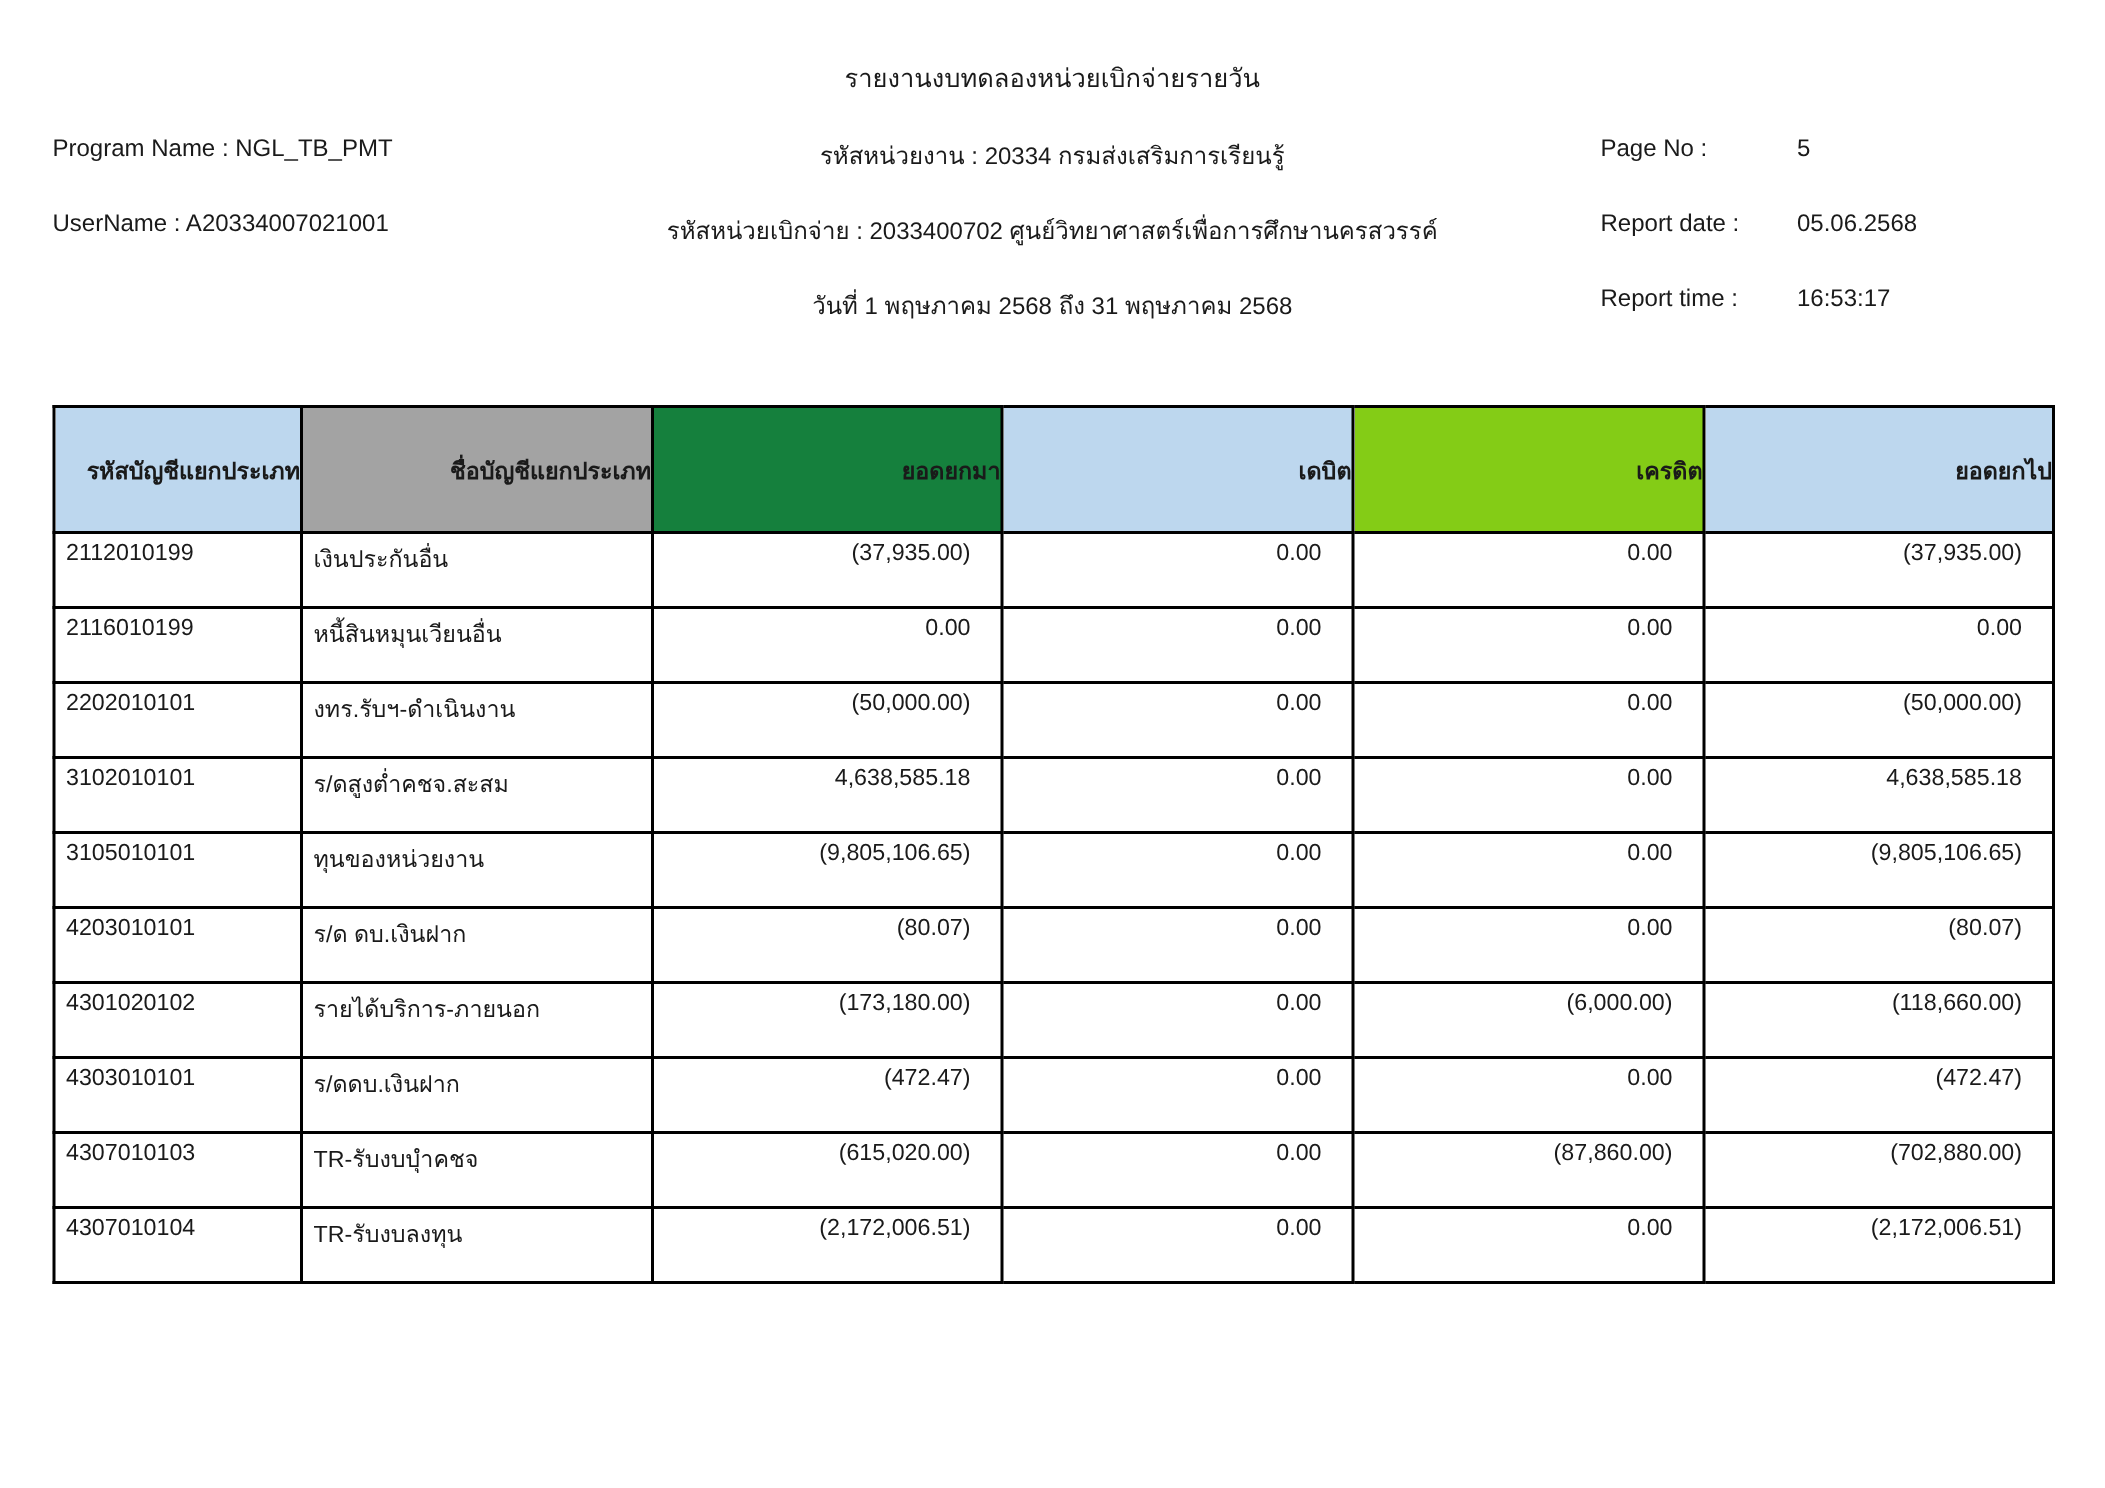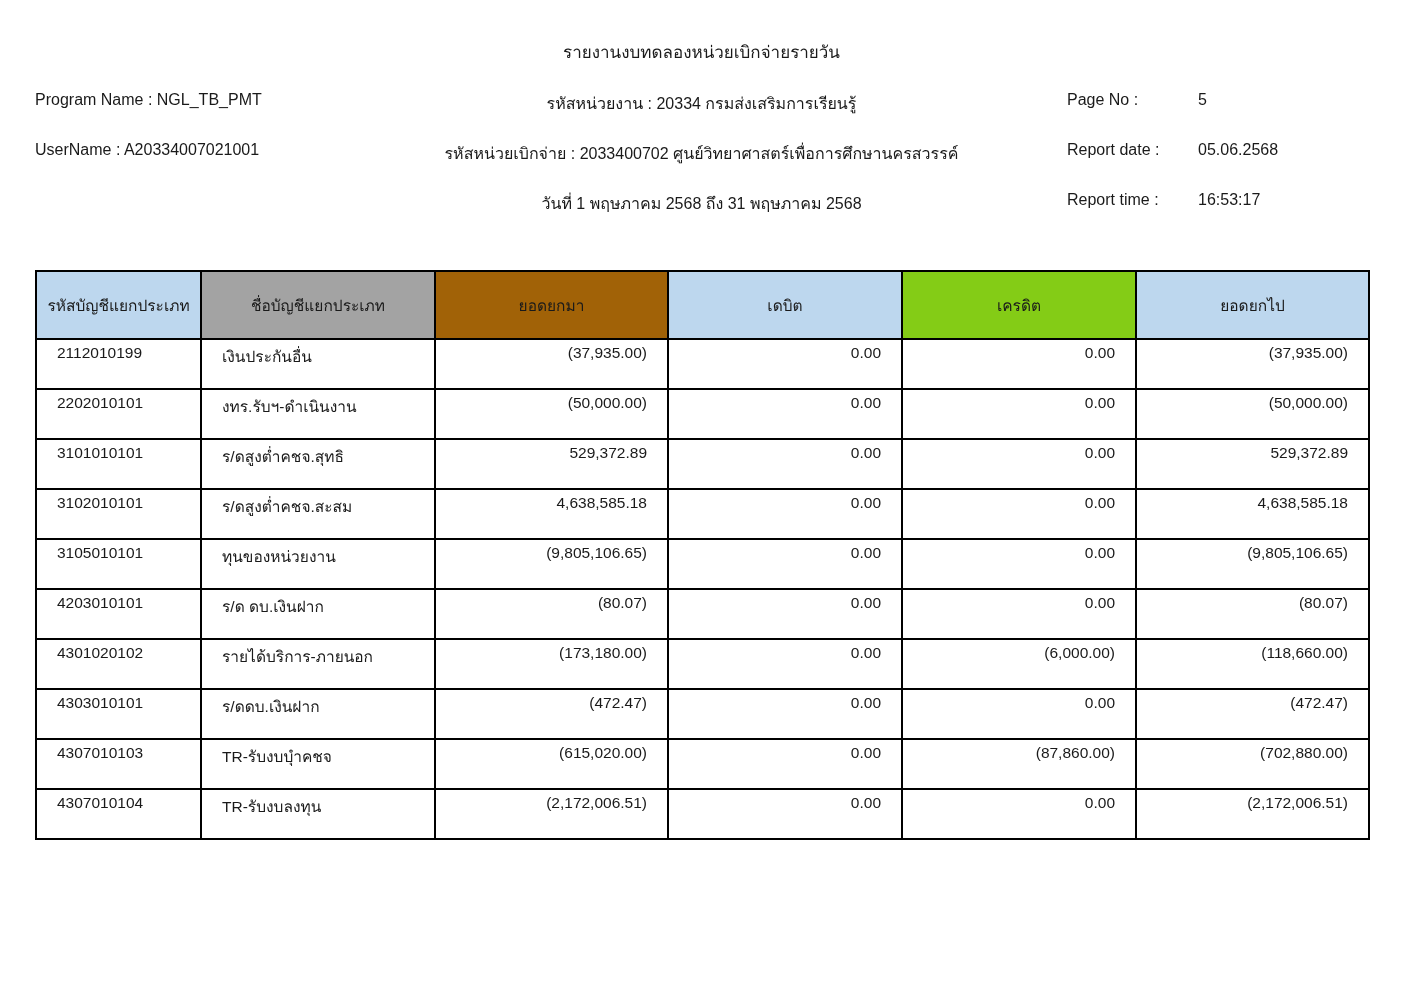--- a/index.html
+++ b/index.html
@@ -35,33 +35,33 @@
     width: 1333px;
     border-collapse: collapse;
     table-layout: fixed;
     font-size: 15.5px;
   }
   table.tb th, table.tb td {
     border: 2.5px solid #000000;
     overflow: hidden;
   }
   table.tb th {
-    height: 68px;
-    font-weight: normal;
-    text-align: center;
+    height: 84px;
+    font-weight: bold;
+    text-align: right;
     vertical-align: middle;
     font-size: 15.5px;
   }
   table.tb td {
     height: 50px;
     vertical-align: top;
     padding-top: 4px;
     background: #ffffff;
   }
-  td.left-cell { text-align: left; padding-left: 20px; }
+  td.left-cell { text-align: left; padding-left: 7px; }
   td.num-cell  { text-align: right; padding-right: 20px; }
 </style>
 </head>
 <body>
 
 <div class="abs report-title">รายงานงบทดลองหน่วยเบิกจ่ายรายวัน</div>
 
 <div class="abs left-line row1">Program Name : NGL_TB_PMT</div>
 <div class="abs center-line row1">รหัสหน่วยงาน : 20334 กรมส่งเสริมการเรียนรู้</div>
 <div class="abs meta-label row1">Page No :</div>
@@ -82,50 +82,50 @@
     <col style="width:234px">
     <col style="width:233px">
     <col style="width:234px">
     <col style="width:234px">
     <col style="width:233px">
   </colgroup>
   <thead>
     <tr>
       <th style="background: rgb(189, 215, 238);">รหัสบัญชีแยกประเภท</th>
       <th style="background: #a3a3a3;">ชื่อบัญชีแยกประเภท</th>
-      <th style="background: #a16207;">ยอดยกมา</th>
+      <th style="background: #15803d;">ยอดยกมา</th>
       <th style="background: rgb(189, 215, 238);">เดบิต</th>
       <th style="background: #84cc16;">เครดิต</th>
       <th style="background: rgb(189, 215, 238);">ยอดยกไป</th>
     </tr>
   </thead>
   <tbody>
       <tr>
         <td class="left-cell">2112010199</td>
         <td class="left-cell">เงินประกันอื่น</td>
         <td class="num-cell">(37,935.00)</td>
         <td class="num-cell">0.00</td>
         <td class="num-cell">0.00</td>
         <td class="num-cell">(37,935.00)</td>
       </tr>
       <tr>
+        <td class="left-cell">2116010199</td>
+        <td class="left-cell">หนี้สินหมุนเวียนอื่น</td>
+        <td class="num-cell">0.00</td>
+        <td class="num-cell">0.00</td>
+        <td class="num-cell">0.00</td>
+        <td class="num-cell">0.00</td>
+      </tr>
+      <tr>
         <td class="left-cell">2202010101</td>
         <td class="left-cell">งทร.รับฯ-ดำเนินงาน</td>
         <td class="num-cell">(50,000.00)</td>
         <td class="num-cell">0.00</td>
         <td class="num-cell">0.00</td>
         <td class="num-cell">(50,000.00)</td>
-      </tr>
-      <tr>
-        <td class="left-cell">3101010101</td>
-        <td class="left-cell">ร/ดสูงต่ำคชจ.สุทธิ</td>
-        <td class="num-cell">529,372.89</td>
-        <td class="num-cell">0.00</td>
-        <td class="num-cell">0.00</td>
-        <td class="num-cell">529,372.89</td>
       </tr>
       <tr>
         <td class="left-cell">3102010101</td>
         <td class="left-cell">ร/ดสูงต่ำคชจ.สะสม</td>
         <td class="num-cell">4,638,585.18</td>
         <td class="num-cell">0.00</td>
         <td class="num-cell">0.00</td>
         <td class="num-cell">4,638,585.18</td>
       </tr>
       <tr>

